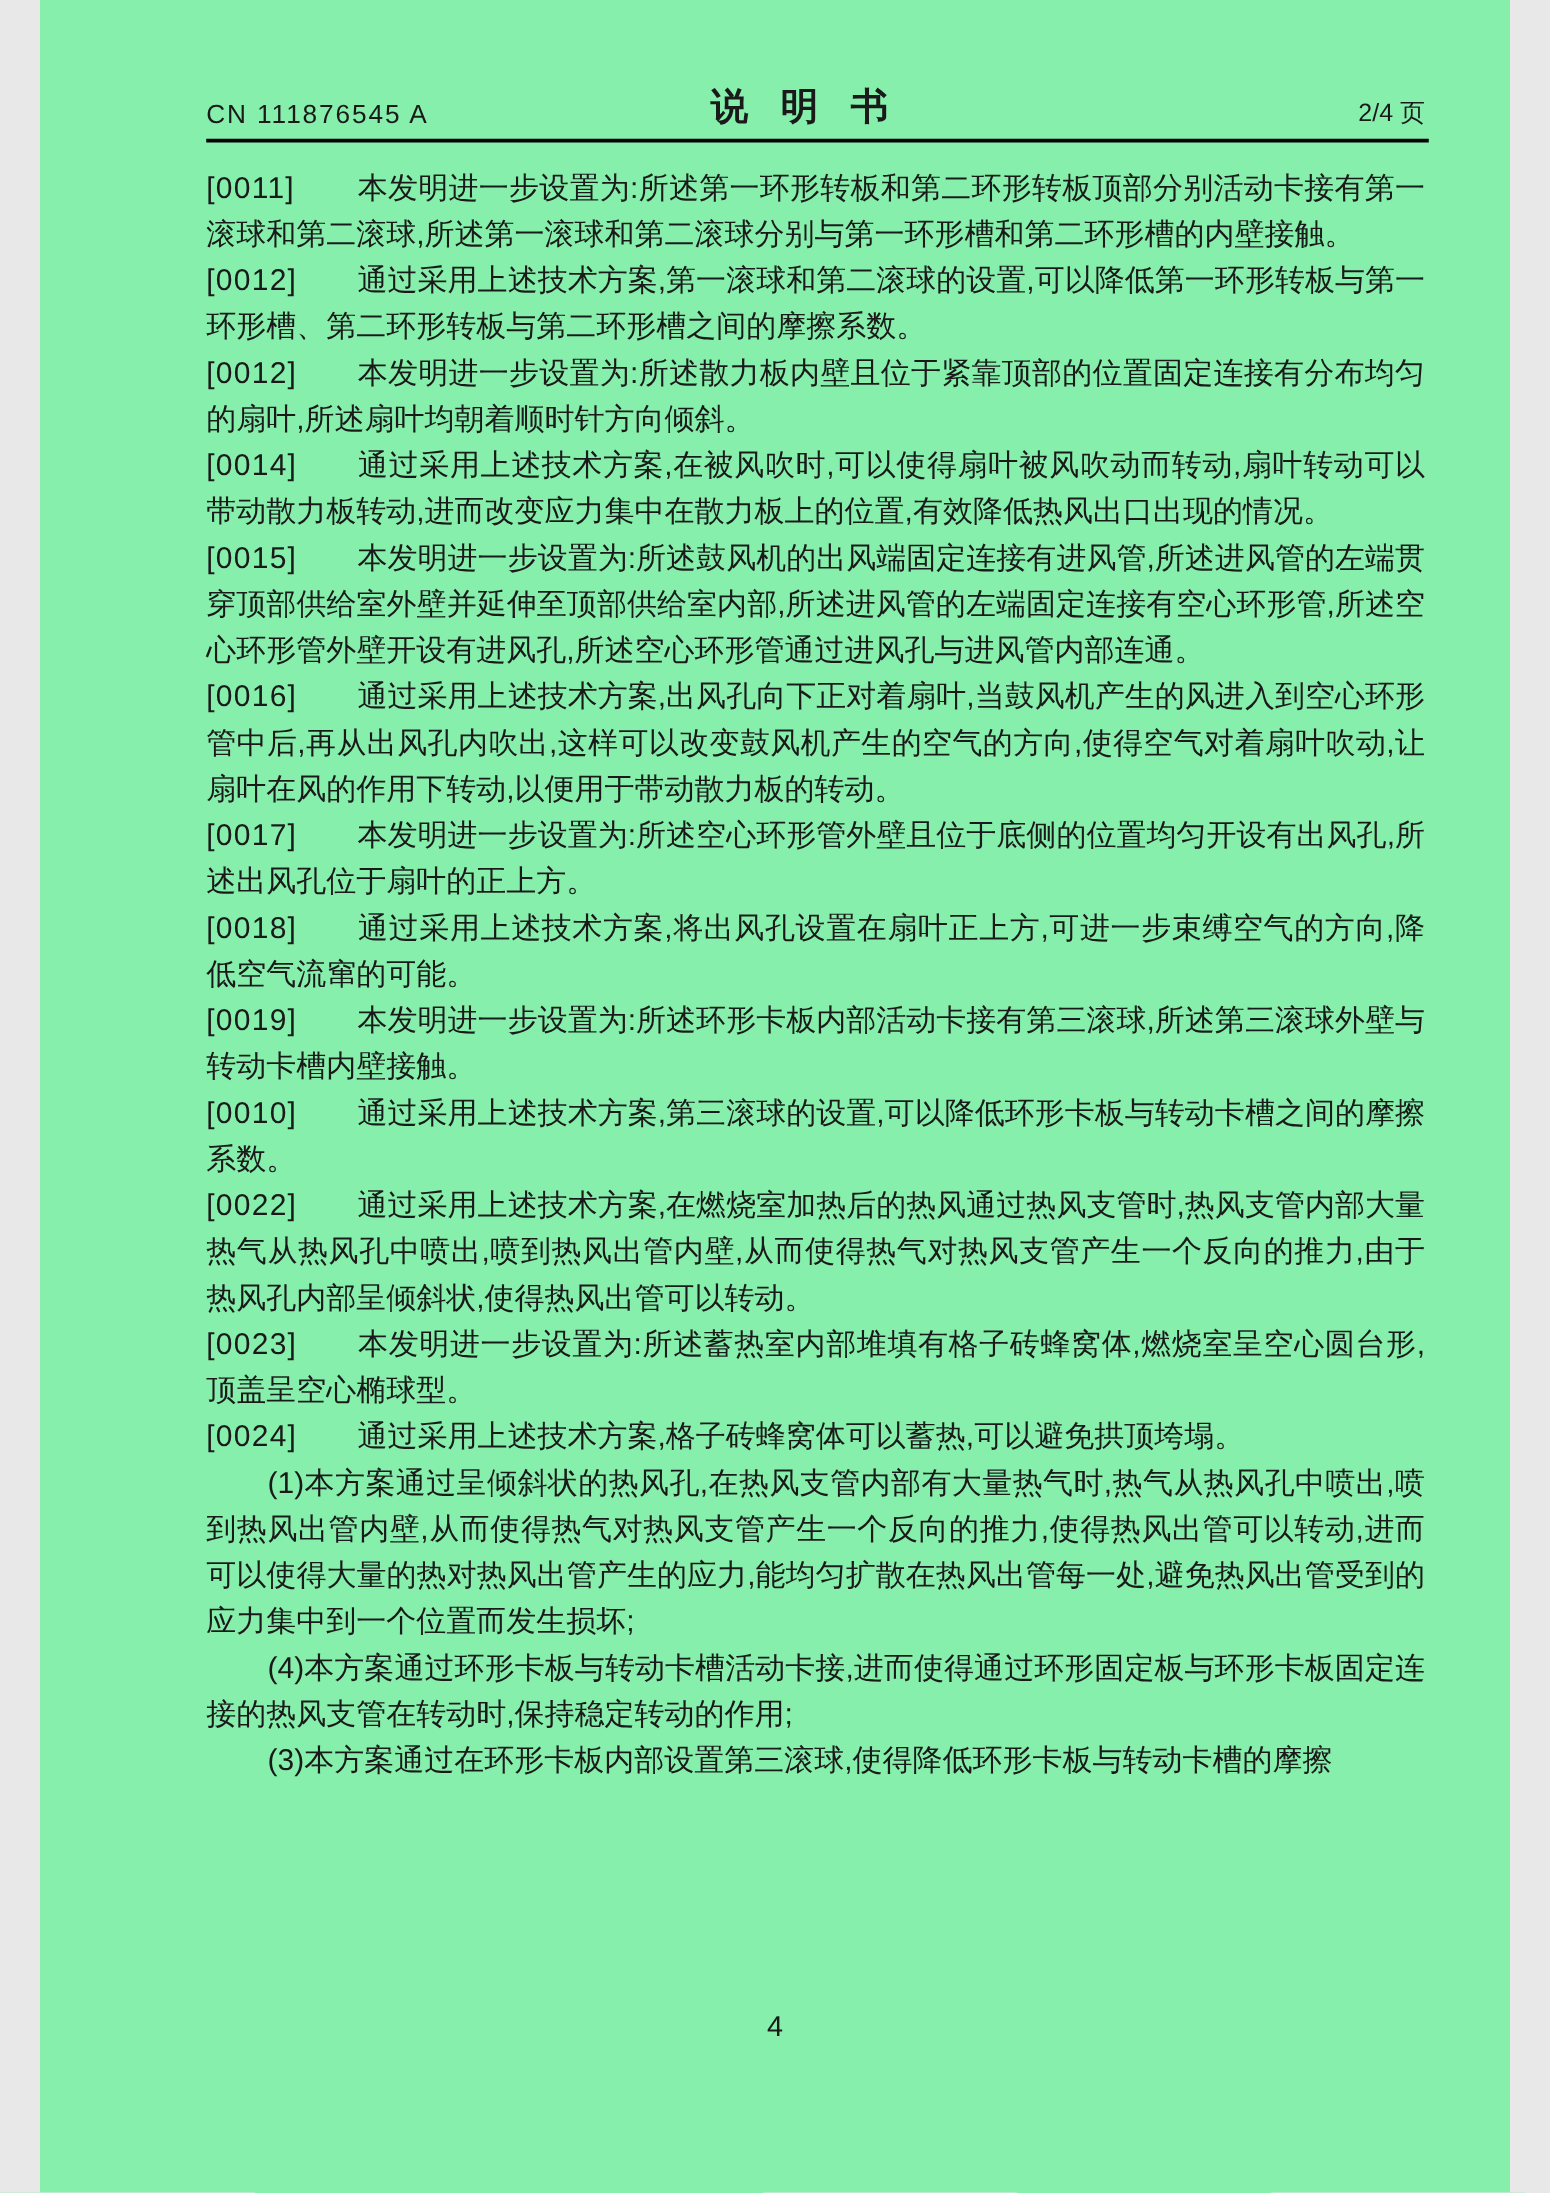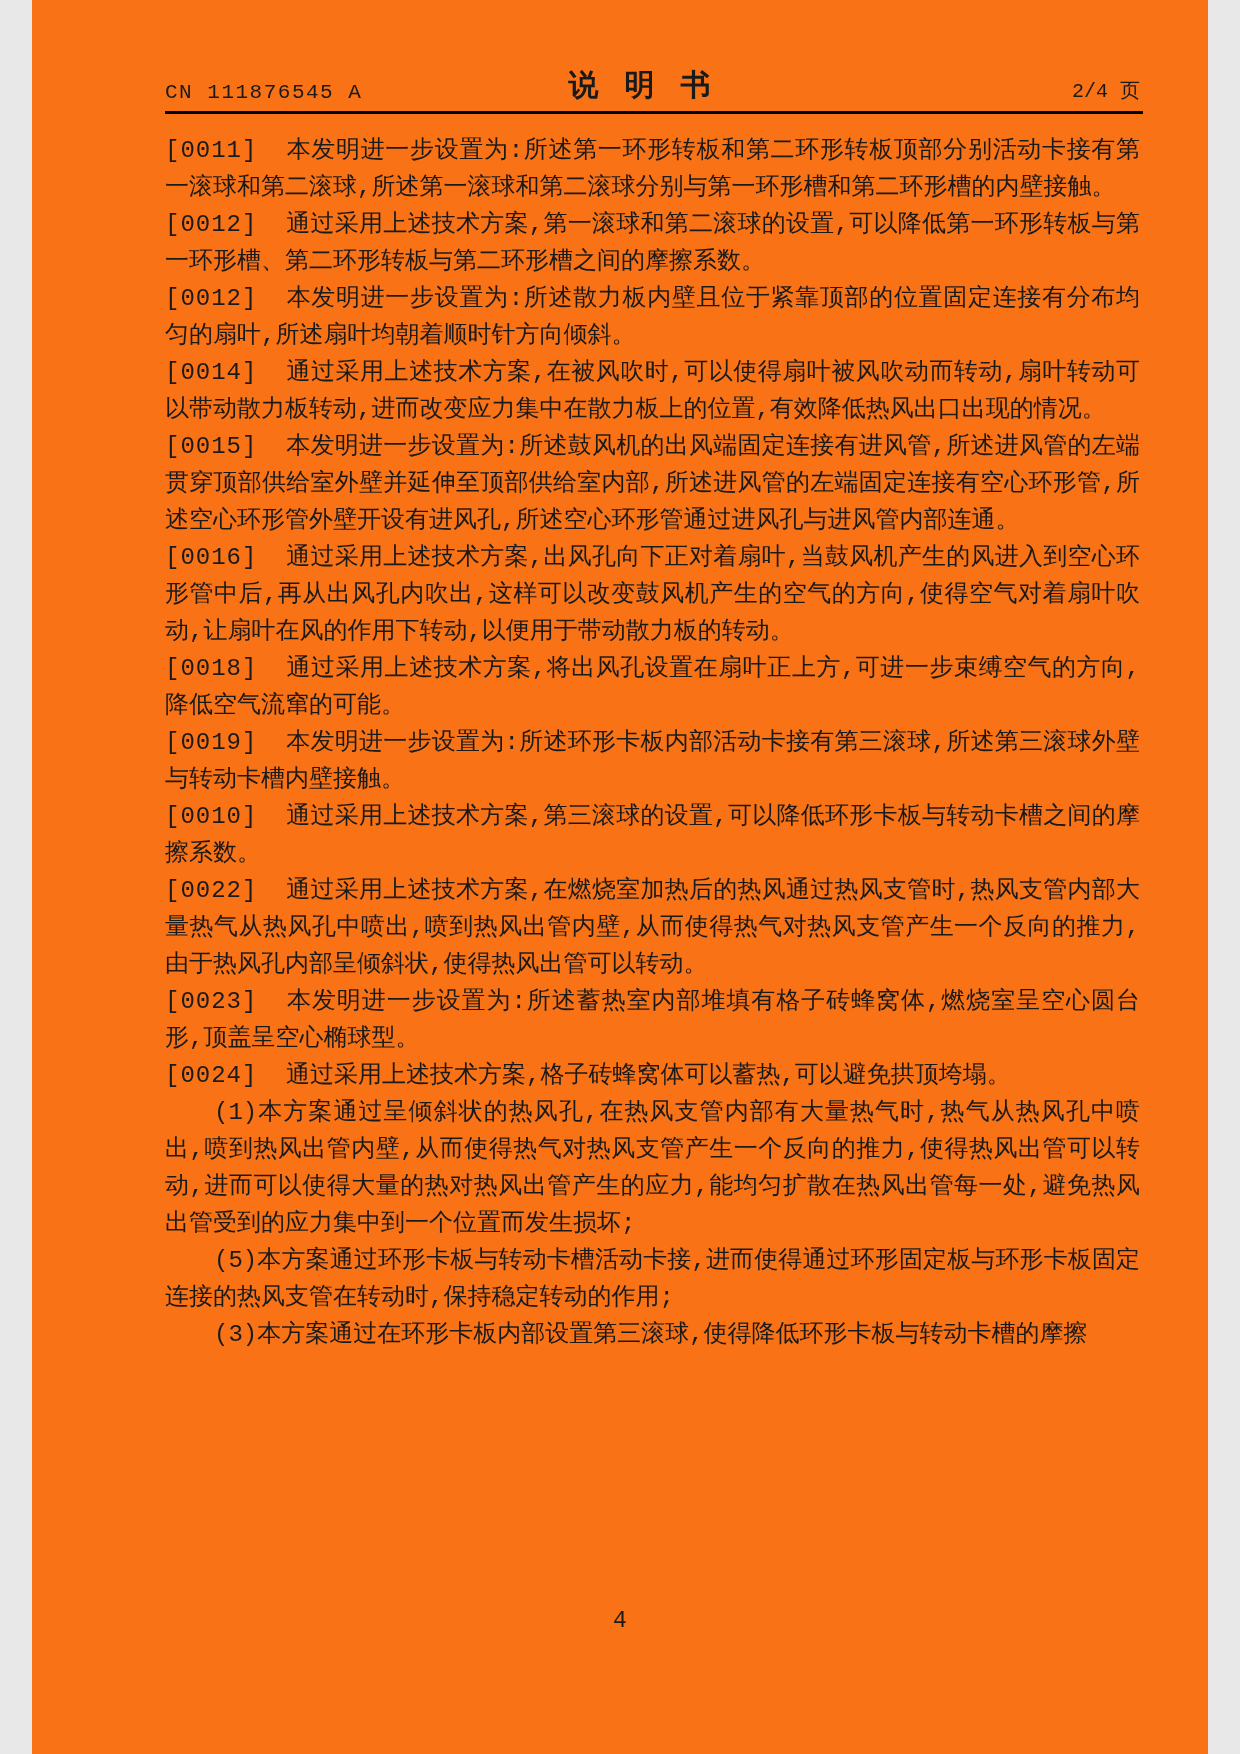--- a/index.html
+++ b/index.html
@@ -5,23 +5,23 @@
   html, body {
     margin: 0;
     padding: 0;
     background: #e8e8e8;
   }
   .page {
     position: relative;
     width: 1176px;
     height: 1754px;
     margin: 0 auto;
-    background: #f97316;
+    background: #86efac;
     color: #1a1a1a;
-    font-family: Liberation Mono, monospace;
+    font-family: Liberation Sans, sans-serif;
     overflow: hidden;
   }
   .doc-header {
     position: absolute;
     top: 68px;
     left: 133px;
     width: 975px;
     height: 36px;
   }
   .doc-number {
@@ -102,26 +102,27 @@
 
   <div class="header-rule"></div>
 
   <div class="doc-body">
       <p class="para"><span class="tag">[0011]</span><span>本发明进一步设置为:所述第一环形转板和第二环形转板顶部分别活动卡接有第一滚球和第二滚球,所述第一滚球和第二滚球分别与第一环形槽和第二环形槽的内壁接触。</span></p>
       <p class="para"><span class="tag">[0012]</span><span>通过采用上述技术方案,第一滚球和第二滚球的设置,可以降低第一环形转板与第一环形槽、第二环形转板与第二环形槽之间的摩擦系数。</span></p>
       <p class="para"><span class="tag">[0012]</span><span>本发明进一步设置为:所述散力板内壁且位于紧靠顶部的位置固定连接有分布均匀的扇叶,所述扇叶均朝着顺时针方向倾斜。</span></p>
       <p class="para"><span class="tag">[0014]</span><span>通过采用上述技术方案,在被风吹时,可以使得扇叶被风吹动而转动,扇叶转动可以带动散力板转动,进而改变应力集中在散力板上的位置,有效降低热风出口出现的情况。</span></p>
       <p class="para"><span class="tag">[0015]</span><span>本发明进一步设置为:所述鼓风机的出风端固定连接有进风管,所述进风管的左端贯穿顶部供给室外壁并延伸至顶部供给室内部,所述进风管的左端固定连接有空心环形管,所述空心环形管外壁开设有进风孔,所述空心环形管通过进风孔与进风管内部连通。</span></p>
       <p class="para"><span class="tag">[0016]</span><span>通过采用上述技术方案,出风孔向下正对着扇叶,当鼓风机产生的风进入到空心环形管中后,再从出风孔内吹出,这样可以改变鼓风机产生的空气的方向,使得空气对着扇叶吹动,让扇叶在风的作用下转动,以便用于带动散力板的转动。</span></p>
+      <p class="para"><span class="tag">[0017]</span><span>本发明进一步设置为:所述空心环形管外壁且位于底侧的位置均匀开设有出风孔,所述出风孔位于扇叶的正上方。</span></p>
       <p class="para"><span class="tag">[0018]</span><span>通过采用上述技术方案,将出风孔设置在扇叶正上方,可进一步束缚空气的方向,降低空气流窜的可能。</span></p>
       <p class="para"><span class="tag">[0019]</span><span>本发明进一步设置为:所述环形卡板内部活动卡接有第三滚球,所述第三滚球外壁与转动卡槽内壁接触。</span></p>
       <p class="para"><span class="tag">[0010]</span><span>通过采用上述技术方案,第三滚球的设置,可以降低环形卡板与转动卡槽之间的摩擦系数。</span></p>
       <p class="para"><span class="tag">[0022]</span><span>通过采用上述技术方案,在燃烧室加热后的热风通过热风支管时,热风支管内部大量热气从热风孔中喷出,喷到热风出管内壁,从而使得热气对热风支管产生一个反向的推力,由于热风孔内部呈倾斜状,使得热风出管可以转动。</span></p>
       <p class="para"><span class="tag">[0023]</span><span>本发明进一步设置为:所述蓄热室内部堆填有格子砖蜂窝体,燃烧室呈空心圆台形,顶盖呈空心椭球型。</span></p>
       <p class="para"><span class="tag">[0024]</span><span>通过采用上述技术方案,格子砖蜂窝体可以蓄热,可以避免拱顶垮塌。</span></p>
       <p class="para item"><span>(1)本方案通过呈倾斜状的热风孔,在热风支管内部有大量热气时,热气从热风孔中喷出,喷到热风出管内壁,从而使得热气对热风支管产生一个反向的推力,使得热风出管可以转动,进而可以使得大量的热对热风出管产生的应力,能均匀扩散在热风出管每一处,避免热风出管受到的应力集中到一个位置而发生损坏;</span></p>
-      <p class="para item"><span>(5)本方案通过环形卡板与转动卡槽活动卡接,进而使得通过环形固定板与环形卡板固定连接的热风支管在转动时,保持稳定转动的作用;</span></p>
+      <p class="para item"><span>(4)本方案通过环形卡板与转动卡槽活动卡接,进而使得通过环形固定板与环形卡板固定连接的热风支管在转动时,保持稳定转动的作用;</span></p>
       <p class="para item"><span>(3)本方案通过在环形卡板内部设置第三滚球,使得降低环形卡板与转动卡槽的摩擦</span></p>
     </div>
 
   <div class="footer-page">4</div>
 
 </div>
 
 </body></html>

